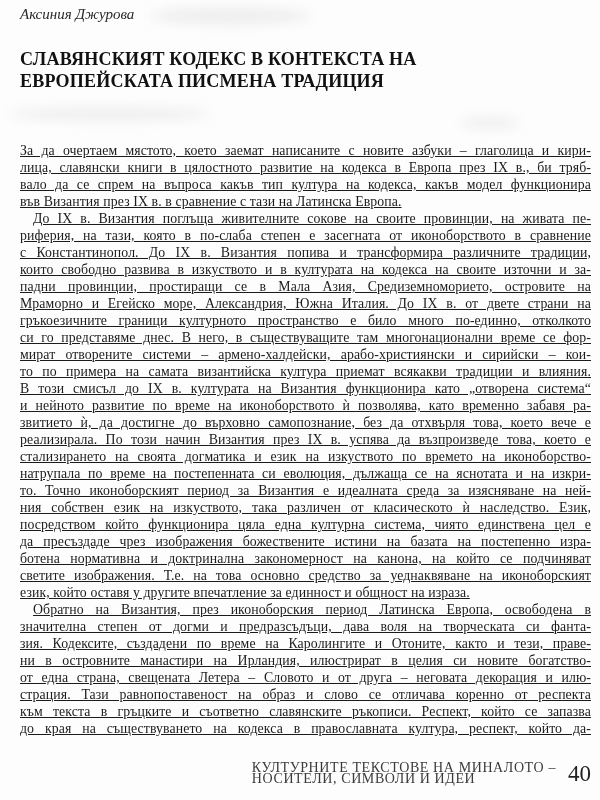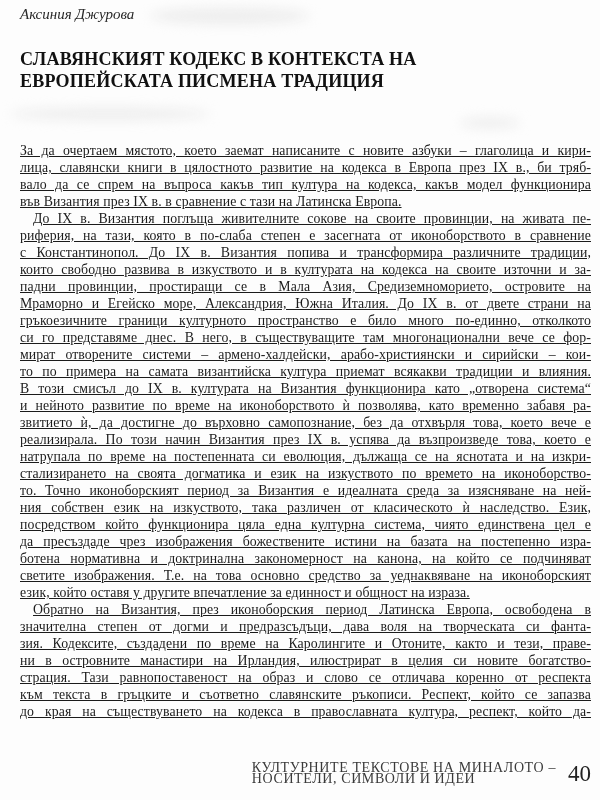--- a/index.html
+++ b/index.html
@@ -106,42 +106,43 @@
         <div class="line rag">във Византия през IX в. в сравнение с тази на Латинска Европа.</div>
       </div>
       <div class="para">
         <div class="line first">До IX в. Византия поглъща живителните сокове на своите провинции, на живата пе-</div>
         <div class="line">риферия, на тази, която в по-слаба степен е засегната от иконоборството в сравнение</div>
         <div class="line">с Константинопол. До IX в. Византия попива и трансформира различните традиции,</div>
         <div class="line">които свободно развива в изкуството и в културата на кодекса на своите източни и за-</div>
         <div class="line">падни провинции, простиращи се в Мала Азия, Средиземноморието, островите на</div>
         <div class="line">Мраморно и Егейско море, Александрия, Южна Италия. До IX в. от двете страни на</div>
         <div class="line">гръкоезичните граници културното пространство е било много по-единно, отколкото</div>
-        <div class="line">си го представяме днес. В него, в съществуващите там многонационални вече се фор-</div>
+        <div class="line">си го представяме днес. В него, в съществуващите там многонационални време се фор-</div>
         <div class="line">мират отворените системи – армено-халдейски, арабо-християнски и сирийски – кои-</div>
         <div class="line">то по примера на самата византийска култура приемат всякакви традиции и влияния.</div>
         <div class="line">В този смисъл до IX в. културата на Византия функционира като „отворена система“</div>
         <div class="line">и нейното развитие по време на иконоборството ѝ позволява, като временно забавя ра-</div>
         <div class="line">звитието ѝ, да достигне до върховно самопознание, без да отхвърля това, което вече е</div>
         <div class="line">реализирала. По този начин Византия през IX в. успява да възпроизведе това, което е</div>
+        <div class="line">стализирането на своята догматика и език на изкуството по времето на иконоборство-</div>
         <div class="line">натрупала по време на постепенната си еволюция, дължаща се на яснотата и на изкри-</div>
-        <div class="line">стализирането на своята догматика и език на изкуството по времето на иконоборство-</div>
         <div class="line">то. Точно иконоборският период за Византия е идеалната среда за изясняване на ней-</div>
         <div class="line">ния собствен език на изкуството, така различен от класическото ѝ наследство. Език,</div>
         <div class="line">посредством който функционира цяла една културна система, чиято единствена цел е</div>
         <div class="line">да пресъздаде чрез изображения божествените истини на базата на постепенно изра-</div>
         <div class="line">ботена нормативна и доктринална закономерност на канона, на който се подчиняват</div>
         <div class="line">светите изображения. Т.е. на това основно средство за уеднаквяване на иконоборският</div>
         <div class="line rag">език, който оставя у другите впечатление за единност и общност на израза.</div>
       </div>
       <div class="para">
         <div class="line first">Обратно на Византия, през иконоборския период Латинска Европа, освободена в</div>
         <div class="line">значителна степен от догми и предразсъдъци, дава воля на творческата си фанта-</div>
         <div class="line">зия. Кодексите, създадени по време на Каролингите и Отоните, както и тези, праве-</div>
         <div class="line">ни в островните манастири на Ирландия, илюстрират в целия си новите богатство-</div>
+        <div class="line">от една страна, свещената Летера – Словото и от друга – неговата декорация и илю-</div>
         <div class="line">страция. Тази равнопоставеност на образ и слово се отличава коренно от респекта</div>
         <div class="line">към текста в гръцките и съответно славянските ръкописи. Респект, който се запазва</div>
         <div class="line">до края на съществуването на кодекса в православната култура, респект, който да-</div>
       </div>
     </div>
 
   <div class="footer">
     <div class="footer-series">
       <div>КУЛТУРНИТЕ ТЕКСТОВЕ НА МИНАЛОТО –</div>
       <div>НОСИТЕЛИ, СИМВОЛИ И ИДЕИ</div>

